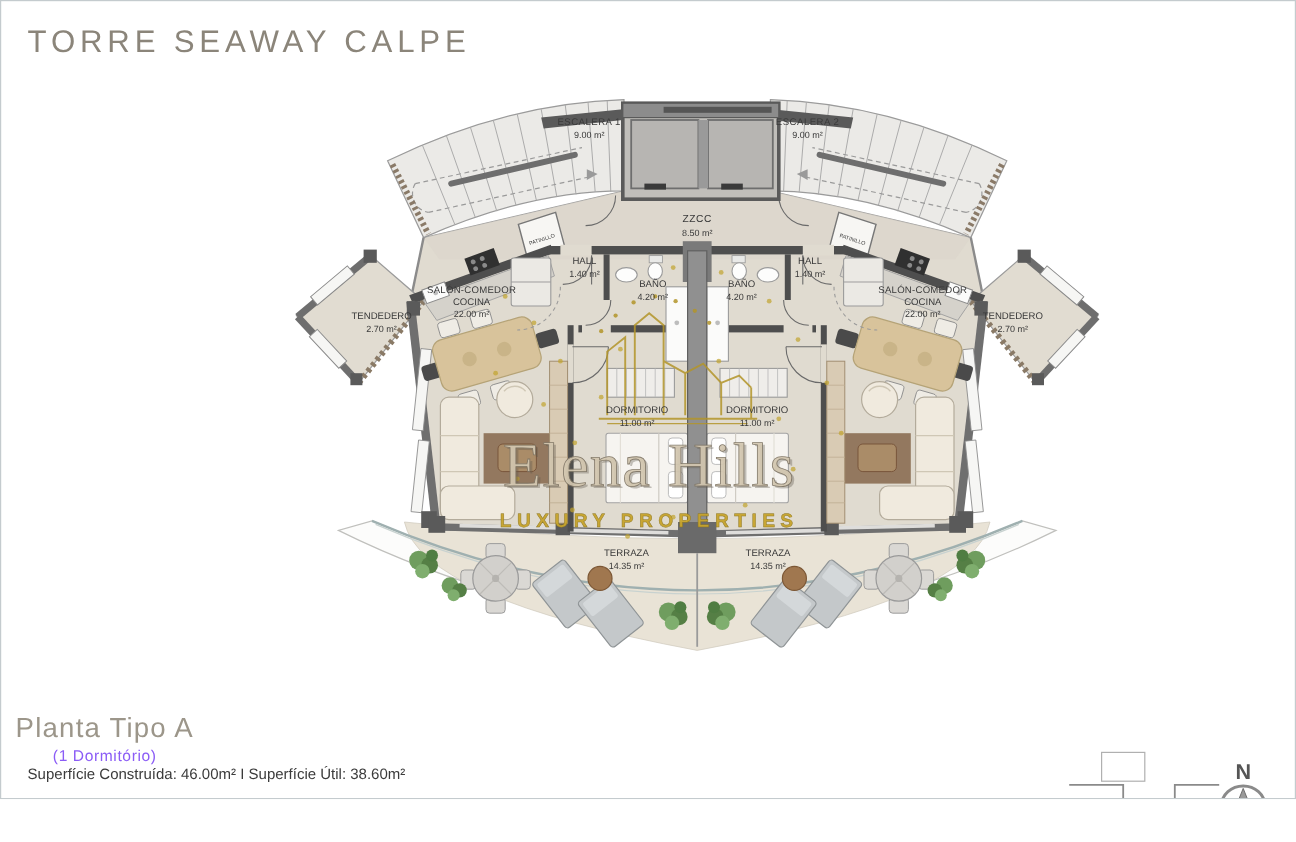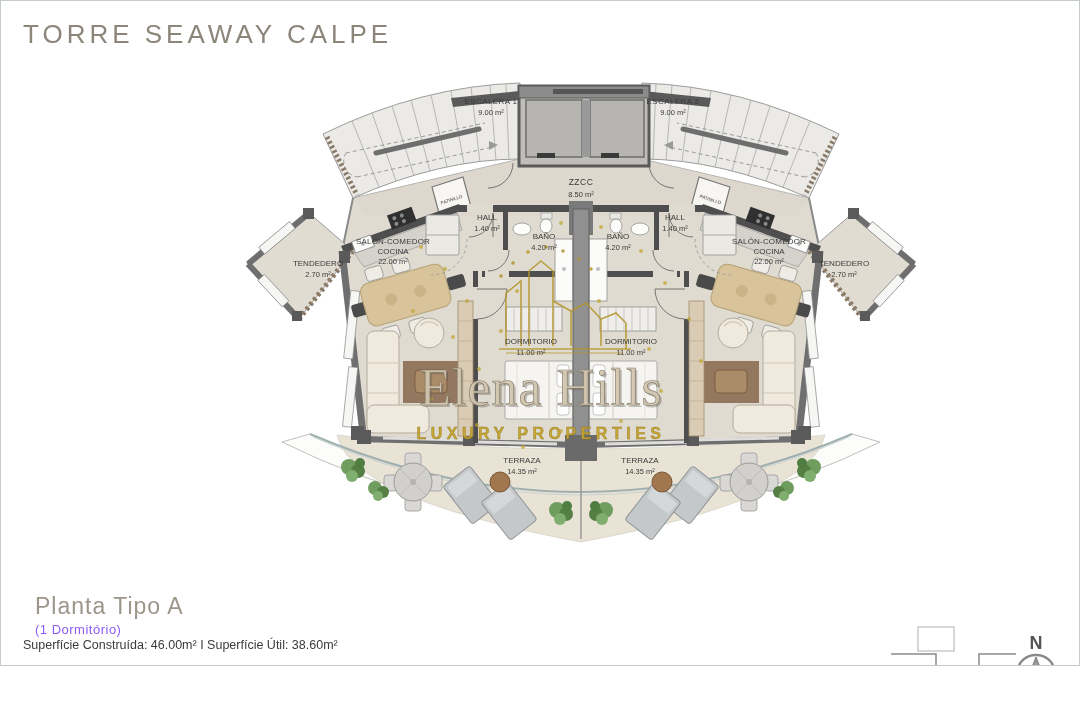--- a/index.html
+++ b/index.html
@@ -6,21 +6,21 @@
   .page{
     position:relative;width:1080px;height:666px;background:#ffffff;
     border:1px solid #c4cbce;box-sizing:border-box;overflow:hidden;
     font-family:"Liberation Sans",sans-serif;
   }
   .page-title{
     position:absolute;left:22px;top:18px;
     font-size:26px;font-weight:400;letter-spacing:4px;color:#8b857a;
   }
   .plan-svg{position:absolute;left:0;top:0;}
-  .footer-block{position:absolute;left:34px;top:592px;}
+  .footer-block{position:absolute;left:12px;top:592px;text-align:center;}
   .plan-name{font-size:23px;color:#9c968a;letter-spacing:1px;}
   .plan-sub{font-size:13px;color:#8b5cf6;margin-top:2px;letter-spacing:.5px;}
   .surfaces{position:absolute;left:22px;top:636px;color:#3b3b3b;font-size:12.5px;line-height:16px;font-weight:400;}
   .disclaimer{position:absolute;left:22px;top:672px;color:#3b3b3b;font-size:11.5px;}
   .svg-label{font-family:"Liberation Sans",sans-serif;fill:#3a3a3a;}
 </style>
 </head>
 <body>
 
 <div class="page">

